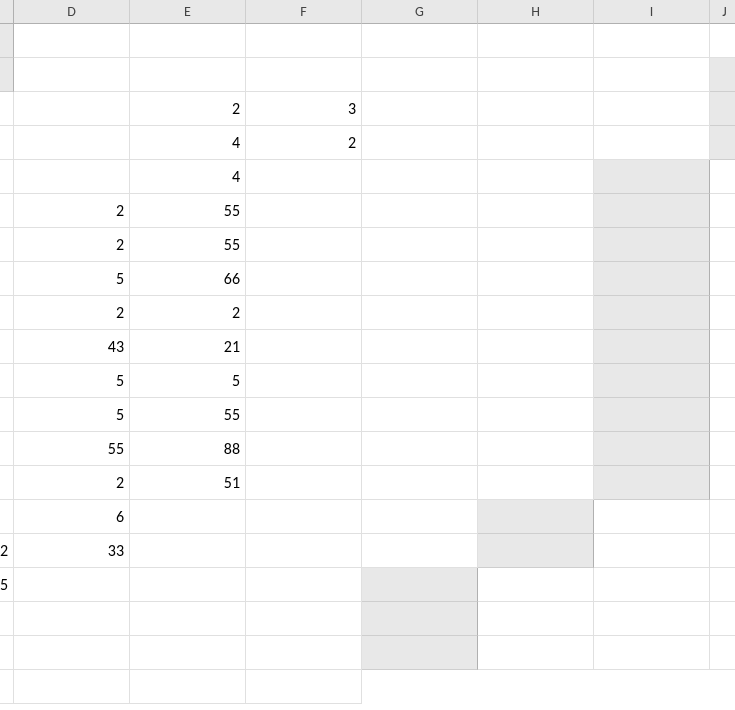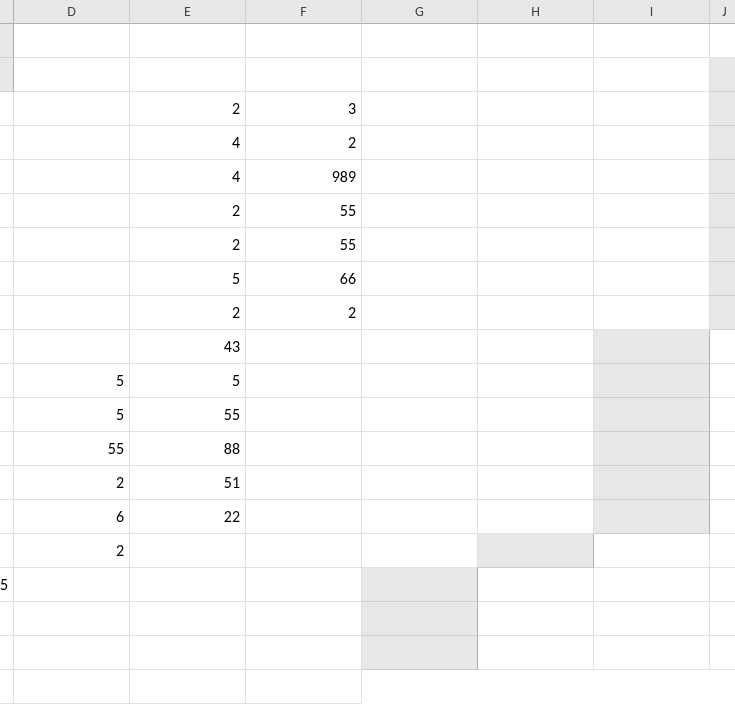--- a/index.html
+++ b/index.html
@@ -117,21 +117,20 @@
   <div class="cell num">4</div>
   <div class="cell num">2</div>
   <div class="cell"></div>
   <div class="cell"></div>
   <div class="cell"></div>
 
   <div class="row-stub"></div>
   <div class="cell"></div>
   <div class="cell"></div>
   <div class="cell num">4</div>
-  <div class="cell num">989</div>
   <div class="cell"></div>
   <div class="cell"></div>
   <div class="cell"></div>
 
   <div class="row-stub"></div>
   <div class="cell"></div>
   <div class="cell"></div>
   <div class="cell num">2</div>
   <div class="cell num">55</div>
   <div class="cell"></div>
@@ -162,20 +161,21 @@
   <div class="cell num">2</div>
   <div class="cell num">2</div>
   <div class="cell"></div>
   <div class="cell"></div>
   <div class="cell"></div>
 
   <div class="row-stub"></div>
   <div class="cell"></div>
   <div class="cell"></div>
   <div class="cell num">43</div>
+  <div class="cell num">21</div>
   <div class="cell"></div>
   <div class="cell"></div>
   <div class="cell"></div>
 
   <div class="row-stub"></div>
   <div class="cell"></div>
   <div class="cell"></div>
   <div class="cell num">5</div>
   <div class="cell num">5</div>
   <div class="cell"></div>
@@ -206,29 +206,29 @@
   <div class="cell num">2</div>
   <div class="cell num">51</div>
   <div class="cell"></div>
   <div class="cell"></div>
   <div class="cell"></div>
 
   <div class="row-stub"></div>
   <div class="cell"></div>
   <div class="cell"></div>
   <div class="cell num">6</div>
-  <div class="cell num">22</div>
-  <div class="cell"></div>
-  <div class="cell"></div>
-  <div class="cell"></div>
-
-  <div class="row-stub"></div>
-  <div class="cell"></div>
-  <div class="cell"></div>
-  <div class="cell num">2</div>
+  <div class="cell"></div>
+  <div class="cell"></div>
+  <div class="cell"></div>
+
+  <div class="row-stub"></div>
+  <div class="cell"></div>
+  <div class="cell"></div>
+  <div class="cell num">2</div>
+  <div class="cell num">33</div>
   <div class="cell"></div>
   <div class="cell"></div>
   <div class="cell"></div>
 
   <div class="row-stub"></div>
   <div class="cell"></div>
   <div class="cell"></div>
   <div class="cell num">55</div>
   <div class="cell"></div>
   <div class="cell"></div>

